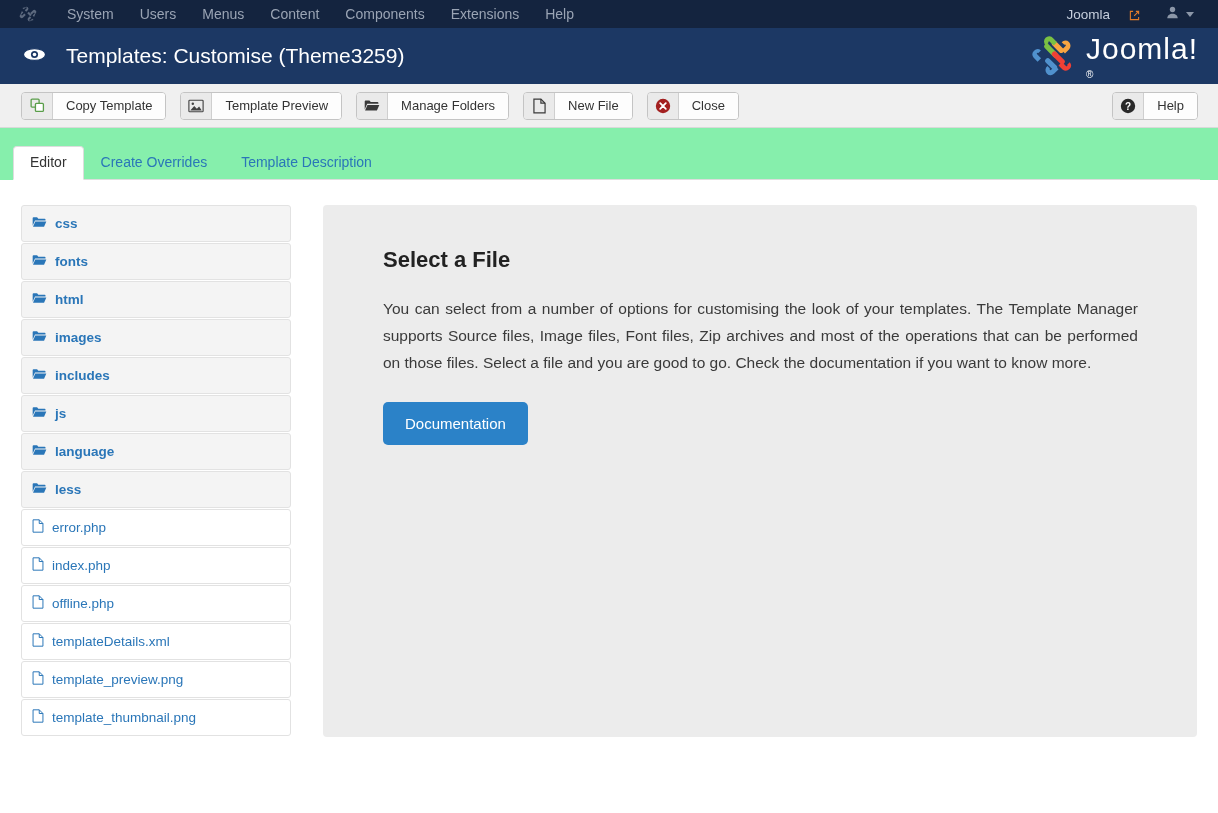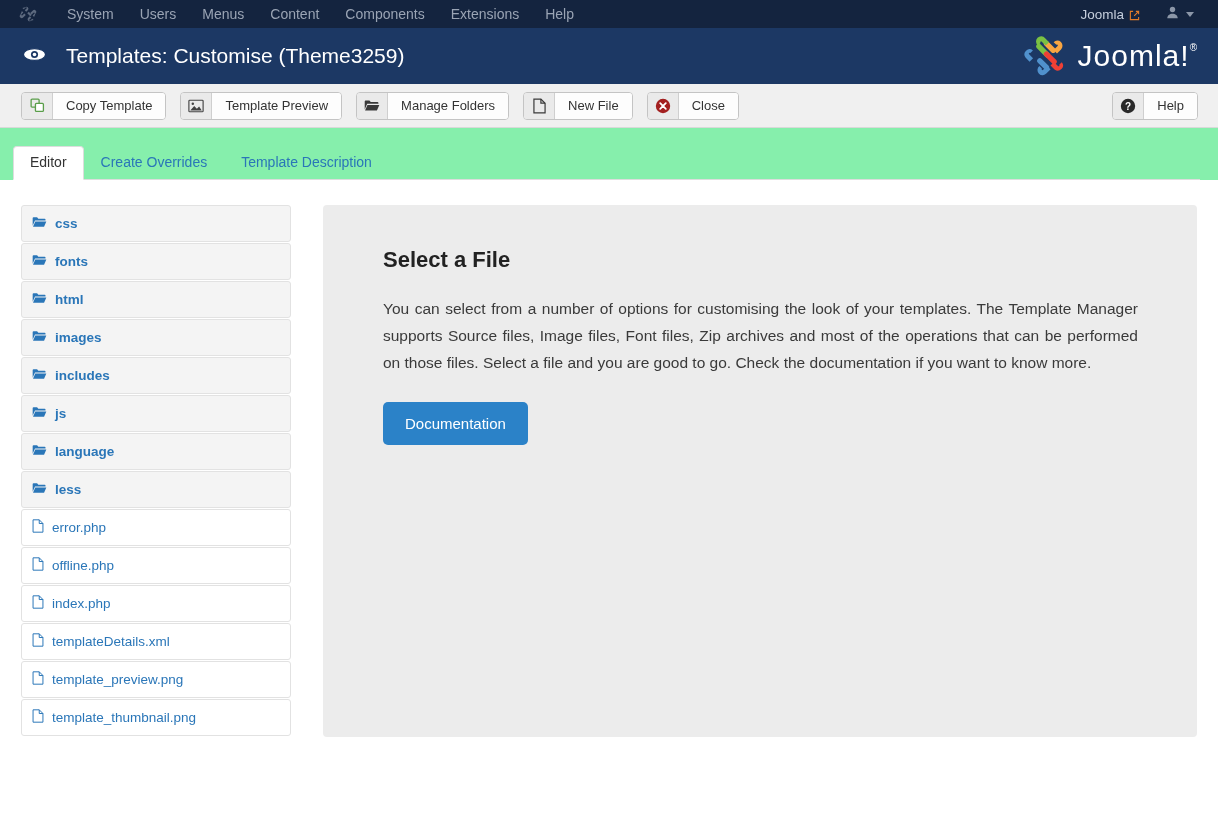--- a/index.html
+++ b/index.html
@@ -37,21 +37,21 @@
   }
   .topnav-right {
     margin-left: auto;
     display: flex;
     align-items: center;
     gap: 0;
   }
   .topnav-site {
     color: #c6cfdd;
     font-size: 13.5px;
-    display: flex; align-items: center; gap: 5px;
+    display: flex; align-items: center; gap: 19px;
     padding: 0 12px;
     cursor: pointer;
   }
   .ext-icon { display:inline-block; width:11px; height:11px; }
   .topnav-user {
     display: flex; align-items: center; gap: 7px;
     padding: 0 10px 0 14px;
     cursor: pointer;
   }
   .caret-down {
@@ -79,21 +79,21 @@
   .joomla-logo {
     margin-left: auto;
     display: flex; align-items: center; gap: 8px;
   }
   .jl-text {
     color: #ffffff;
     font-size: 30px;
     letter-spacing: 1px;
     font-weight: 300;
     position: relative;
-    display:flex; align-items:flex-start;
+    display:flex; align-items:flex-start;flex-direction:column;
   }
   .jl-reg { font-size: 10px; margin-top: 3px; }
 
   
   .toolbar {
     height: 44px;
     background: #f0f0f0;
     border-bottom: 1px solid #d9d9d9;
     display: flex;
     align-items: center;
@@ -456,30 +456,30 @@
       </span>
       <span>error.php</span>
     </div>
     <div class="file-row file">
       <span>
         <svg width="12" height="14" viewBox="0 0 14 17" fill="none" stroke="#2a76b8" stroke-width="1.2">
           <path d="M1 1h7.5L13 5.5V16H1z"></path>
             <path d="M8.5 1v4.5H13"></path>
         </svg>
       </span>
-      <span>offline.php</span>
+      <span>index.php</span>
     </div>
     <div class="file-row file">
       <span>
         <svg width="12" height="14" viewBox="0 0 14 17" fill="none" stroke="#2a76b8" stroke-width="1.2">
           <path d="M1 1h7.5L13 5.5V16H1z"></path>
             <path d="M8.5 1v4.5H13"></path>
         </svg>
       </span>
-      <span>index.php</span>
+      <span>offline.php</span>
     </div>
     <div class="file-row file">
       <span>
         <svg width="12" height="14" viewBox="0 0 14 17" fill="none" stroke="#2a76b8" stroke-width="1.2">
           <path d="M1 1h7.5L13 5.5V16H1z"></path>
             <path d="M8.5 1v4.5H13"></path>
         </svg>
       </span>
       <span>templateDetails.xml</span>
     </div>

